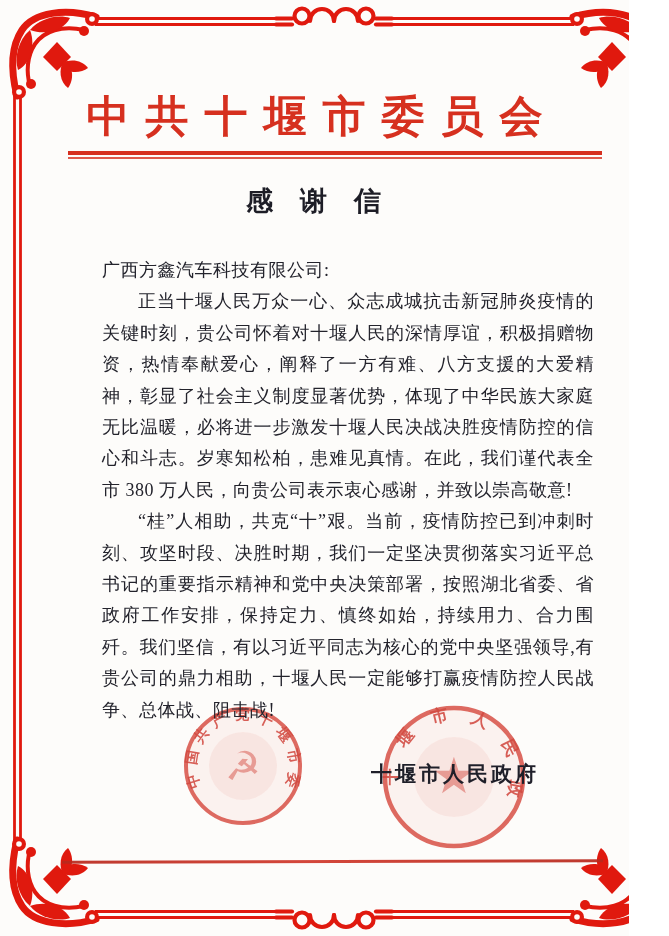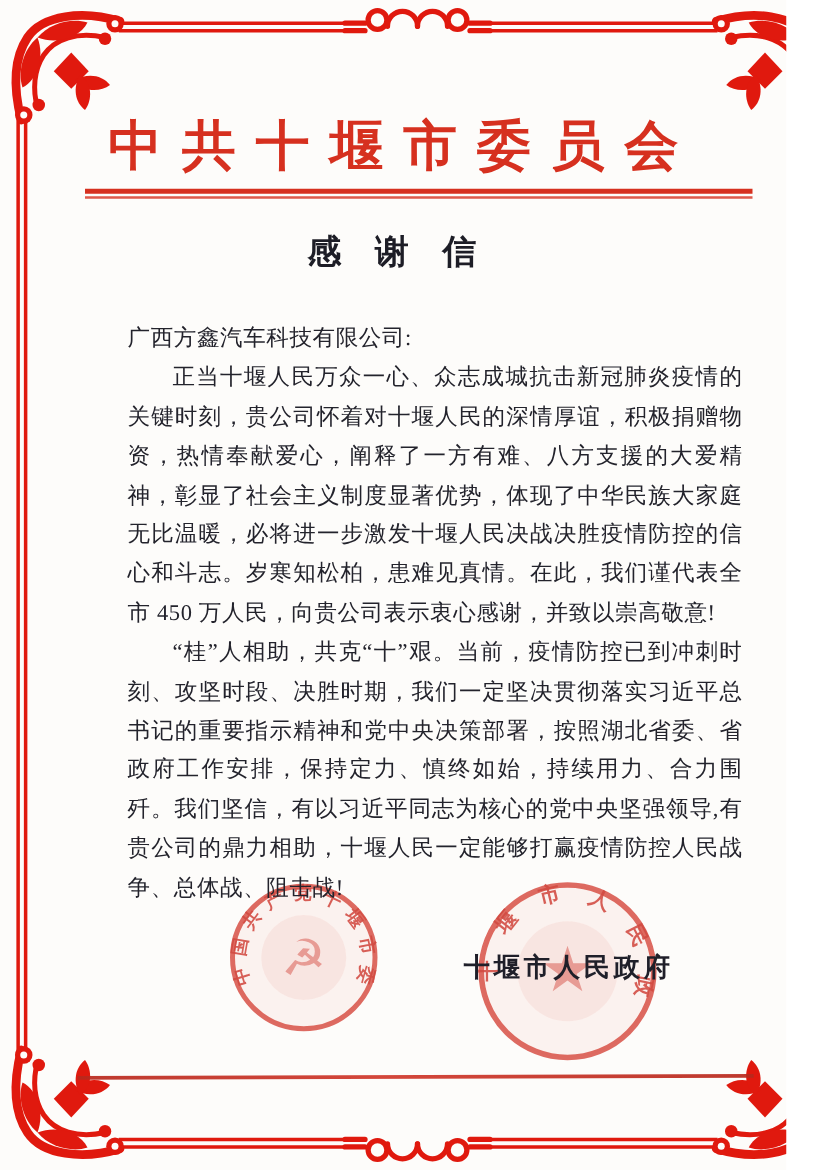--- a/index.html
+++ b/index.html
@@ -105,21 +105,21 @@
   <h1 class="org-title">中共十堰市委员会</h1>
   <div class="title-rule">
     <div class="thick"></div>
     <div class="thin"></div>
   </div>
 
   <h2 class="doc-title">感　谢　信</h2>
 
   <div class="body-text">
     <p class="salutation">广西方鑫汽车科技有限公司:</p>
-    <p class="para">正当十堰人民万众一心、众志成城抗击新冠肺炎疫情的关键时刻，贵公司怀着对十堰人民的深情厚谊，积极捐赠物资，热情奉献爱心，阐释了一方有难、八方支援的大爱精神，彰显了社会主义制度显著优势，体现了中华民族大家庭无比温暖，必将进一步激发十堰人民决战决胜疫情防控的信心和斗志。岁寒知松柏，患难见真情。在此，我们谨代表全市 450 万人民，向贵公司表示衷心感谢，并致以崇高敬意!</p>
+    <p class="para">正当十堰人民万众一心、众志成城抗击新冠肺炎疫情的关键时刻，贵公司怀着对十堰人民的深情厚谊，积极捐赠物资，热情奉献爱心，阐释了一方有难、八方支援的大爱精神，彰显了社会主义制度显著优势，体现了中华民族大家庭无比温暖，必将进一步激发十堰人民决战决胜疫情防控的信心和斗志。岁寒知松柏，患难见真情。在此，我们谨代表全市 380 万人民，向贵公司表示衷心感谢，并致以崇高敬意!</p>
     <p class="para">“桂”人相助，共克“十”艰。当前，疫情防控已到冲刺时刻、攻坚时段、决胜时期，我们一定坚决贯彻落实习近平总书记的重要指示精神和党中央决策部署，按照湖北省委、省政府工作安排，保持定力、慎终如始，持续用力、合力围歼。我们坚信，有以习近平同志为核心的党中央坚强领导,有贵公司的鼎力相助，十堰人民一定能够打赢疫情防控人民战争、总体战、阻击战!</p>
   </div>
 
   <svg class="seal seal-left" viewBox="0 0 126 132" aria-hidden="true">
     <circle cx="63" cy="66" r="57" fill="rgba(222,95,85,0.07)" stroke="rgba(211,62,50,0.85)" stroke-width="4"></circle>
     <circle cx="63" cy="66" r="34" fill="rgba(222,95,85,0.10)"></circle>
     <path id="sealArcL" d="M 22.5,90 A 47,47 0 1 1 103.5,90" fill="none"></path>
     <text class="seal-ring-text" font-size="14.5">
       <textPath href="#sealArcL" startOffset="4" textLength="232">中国共产党十堰市委员会</textPath>
     </text>

